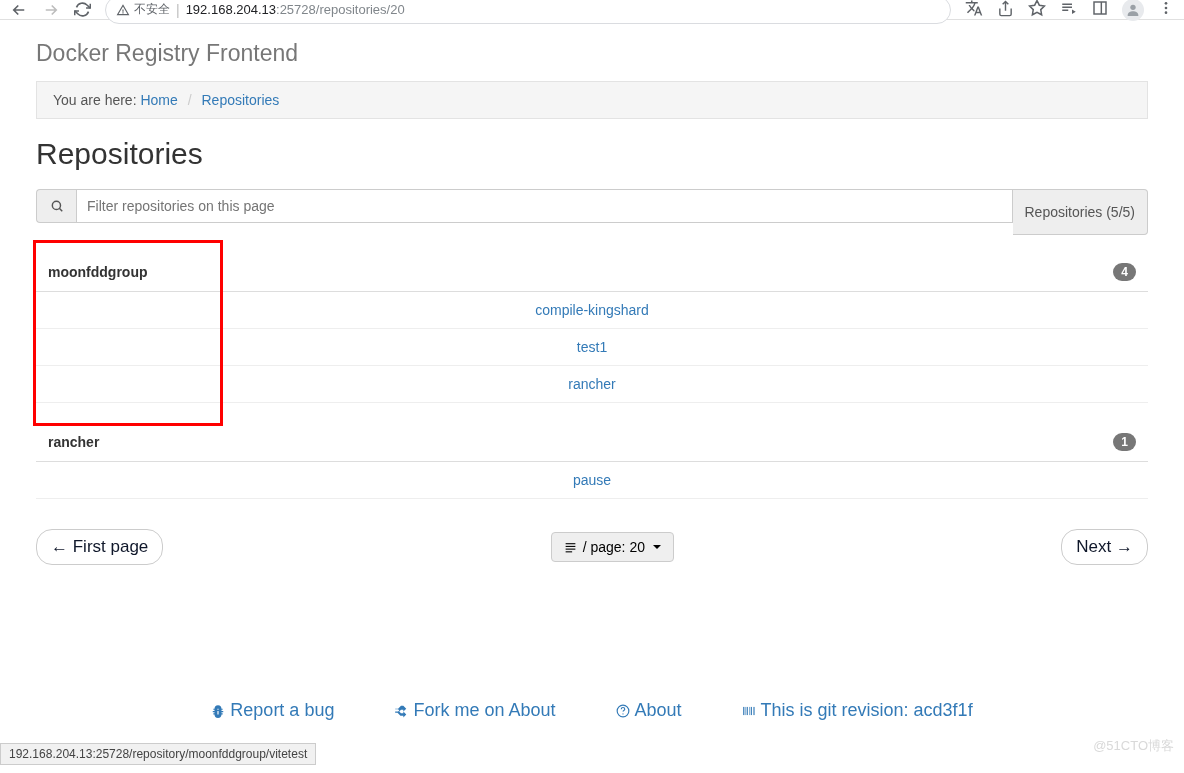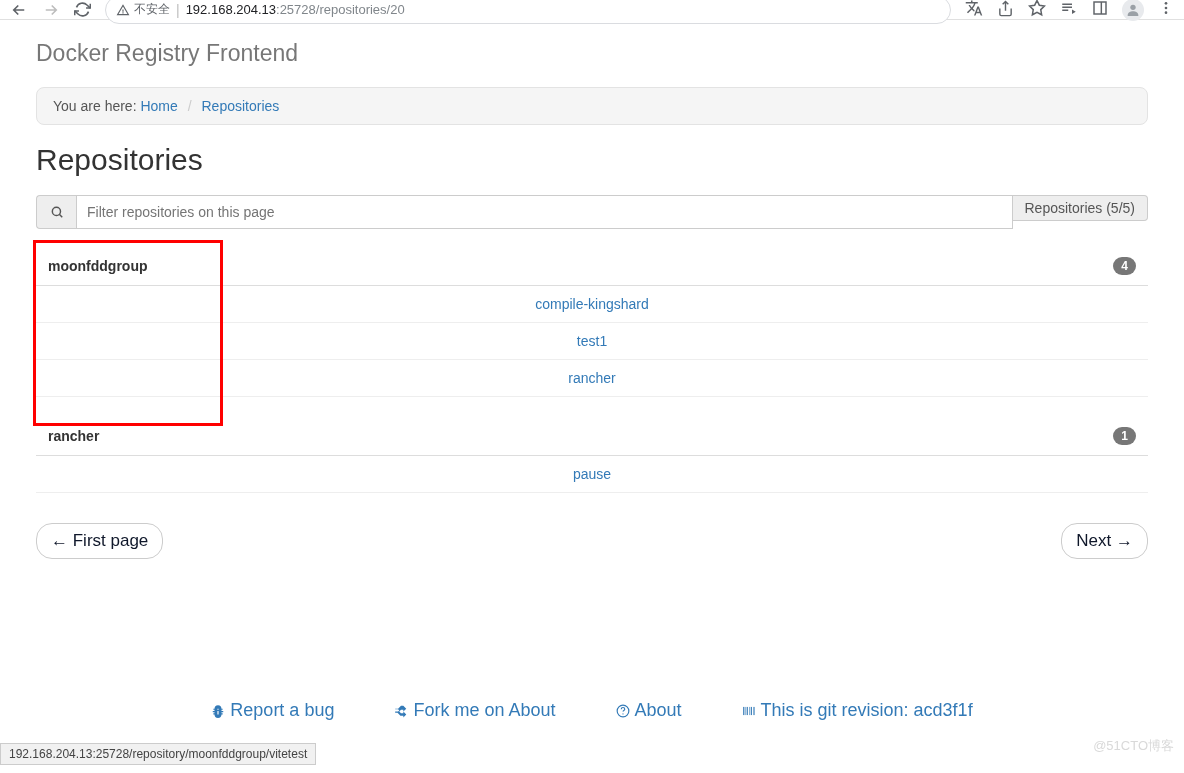--- a/index.html
+++ b/index.html
@@ -10,32 +10,32 @@
   .nav-btn.disabled { color: #bdbdbd; }
   .addr-bar { flex: 1; display: flex; align-items: center; background: #fff; border: 1px solid #dadce0; border-radius: 16px; height: 28px; padding: 0 10px; gap: 6px; }
   .addr-warn { color: #5f6368; font-size: 12px; display: flex; align-items: center; gap: 4px; }
   .addr-sep { color: #bdbdbd; }
   .addr-url { color: #202124; font-size: 13px; }
   .addr-url .muted { color: #80868b; }
   .toolbar-icons { display: flex; align-items: center; gap: 14px; color: #5f6368; }
   .avatar-circle { width: 22px; height: 22px; border-radius: 50%; background: #e8eaed; display: flex; align-items: center; justify-content: center; }
 
   .container { padding: 20px 36px 0 36px; }
-  .app-title { font-size: 23px; color: #777; font-weight: 500; margin-bottom: 20px; }
-  
-  .breadcrumb { background: #f5f5f5; border: 1px solid #e3e3e3; border-radius: 8px; padding: 10px 16px; margin-bottom: 18px; font-size: 14px; color: #555; }
+  .app-title { font-size: 23px; color: #777; font-weight: 500; margin-bottom: 14px; }
+  
+  .breadcrumb { background: #f5f5f5; border: 1px solid #e3e3e3; border-radius: 0; padding: 10px 16px; margin-bottom: 18px; font-size: 14px; color: #555; }
   .breadcrumb a { color: #337ab7; text-decoration: none; }
   .breadcrumb .sep { color: #ccc; margin: 0 6px; }
   
   .page-heading { font-size: 30px; font-weight: 500; color: #333; margin-bottom: 18px; }
   
   .search-row { display: flex; margin-bottom: 18px; }
   .search-icon-box { width: 40px; height: 34px; border: 1px solid #ccc; border-right: none; border-radius: 4px 0 0 4px; background: #eee; display: flex; align-items: center; justify-content: center; color: #555; }
   .search-input { flex: 1; height: 34px; border: 1px solid #ccc; border-radius: 0; padding: 0 10px; font-size: 14px; }
-  .repo-count { height: 26px; border: 1px solid #ccc; border-left: none; border-radius: 0 4px 4px 0; background: #eee; padding: 0 12px; display: flex; align-items: center; color: #555; white-space: nowrap; }
+  .repo-count { height: 46px; border: 1px solid #ccc; border-left: none; border-radius: 0 4px 4px 0; background: #eee; padding: 0 12px; display: flex; align-items: center; color: #555; white-space: nowrap; }
 
   .repo-group { margin-bottom: 20px; }
   .group-header { display: flex; justify-content: space-between; align-items: center; padding: 10px 12px; border-bottom: 1px solid #ddd; }
   .group-header .name { font-weight: bold; font-size: 14px; }
   .badge { background: #777; color: #fff; border-radius: 10px; padding: 2px 8px; font-size: 12px; font-weight: bold; min-width: 10px; text-align: center; }
   .repo-item { padding: 10px 24px; border-bottom: 1px solid #eee; text-align: center; }
   .repo-item.striped { background: #f9f9f9; }
   .repo-item a { color: #337ab7; text-decoration: none; font-size: 14px; }
 
   .red-box { position: absolute; border: 3px solid #ff0000; pointer-events: none; }
@@ -148,20 +148,30 @@
   <div class="repo-group">
     <div class="group-header">
       <span class="name">rancher</span>
       <span class="badge">1</span>
     </div>
     <div class="repo-item"><a href="#">pause</a></div>
   </div>
 
   <div class="pager-row">
     <button class="pager-btn">← First page</button>
+    <button class="pager-center">
+      <svg width="13" height="13" viewBox="0 0 24 24" fill="currentColor">
+          <rect x="3" y="4" width="18" height="2"></rect>
+          <rect x="3" y="9" width="18" height="2"></rect>
+          <rect x="3" y="14" width="18" height="2"></rect>
+          <rect x="3" y="19" width="12" height="2"></rect>
+        </svg>
+      <span>/ page: 20</span>
+        <span class="caret-down"></span>
+    </button>
     <button class="pager-btn">Next →</button>
   </div>
 </div>
 
 <div class="red-box" style="left:33px; top:240px; width:190px; height:186px;"></div>
 
 <div class="footer">
   <a href="#">
       <svg width="14" height="14" viewBox="0 0 24 24" fill="currentColor">
         <path d="M12 2C8 2 6 5 6 8H4v2h2v2H3v2h3v2H4v2h2c0 3 2 6 6 6s6-3 6-6h2v-2h-2v-2h3v-2h-3v-2h2V8h-2c0-3-2-6-6-6zm-1 6h2v2h-2zm0 4h2v6h-2z"></path>

